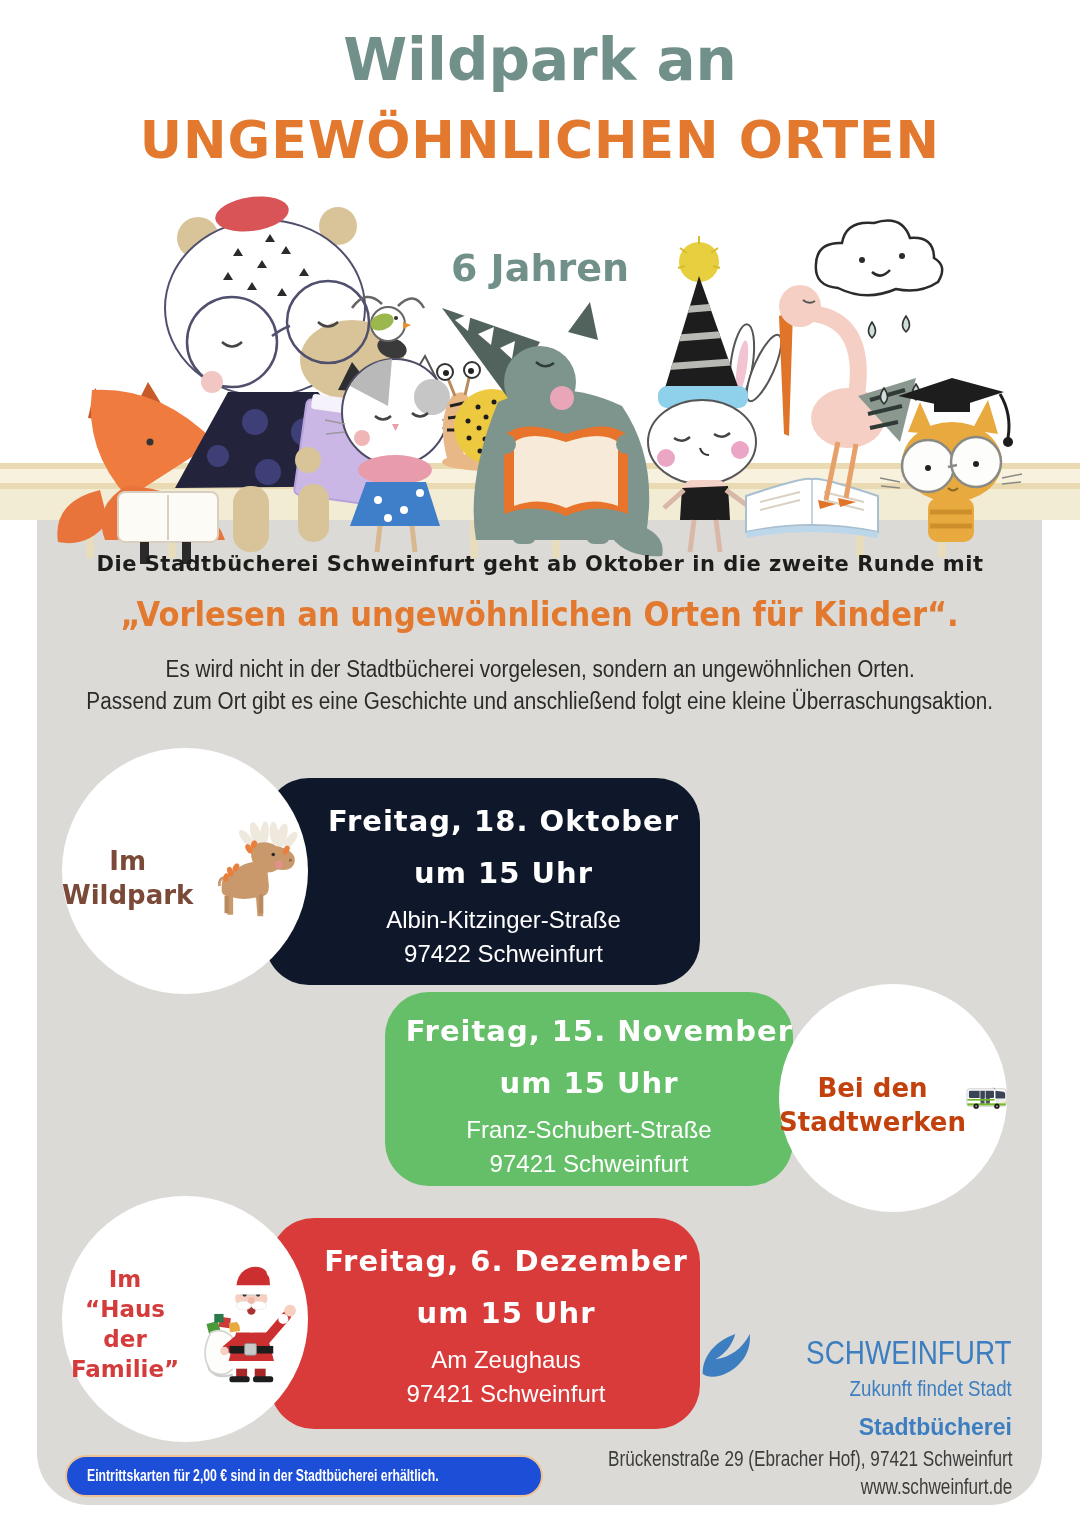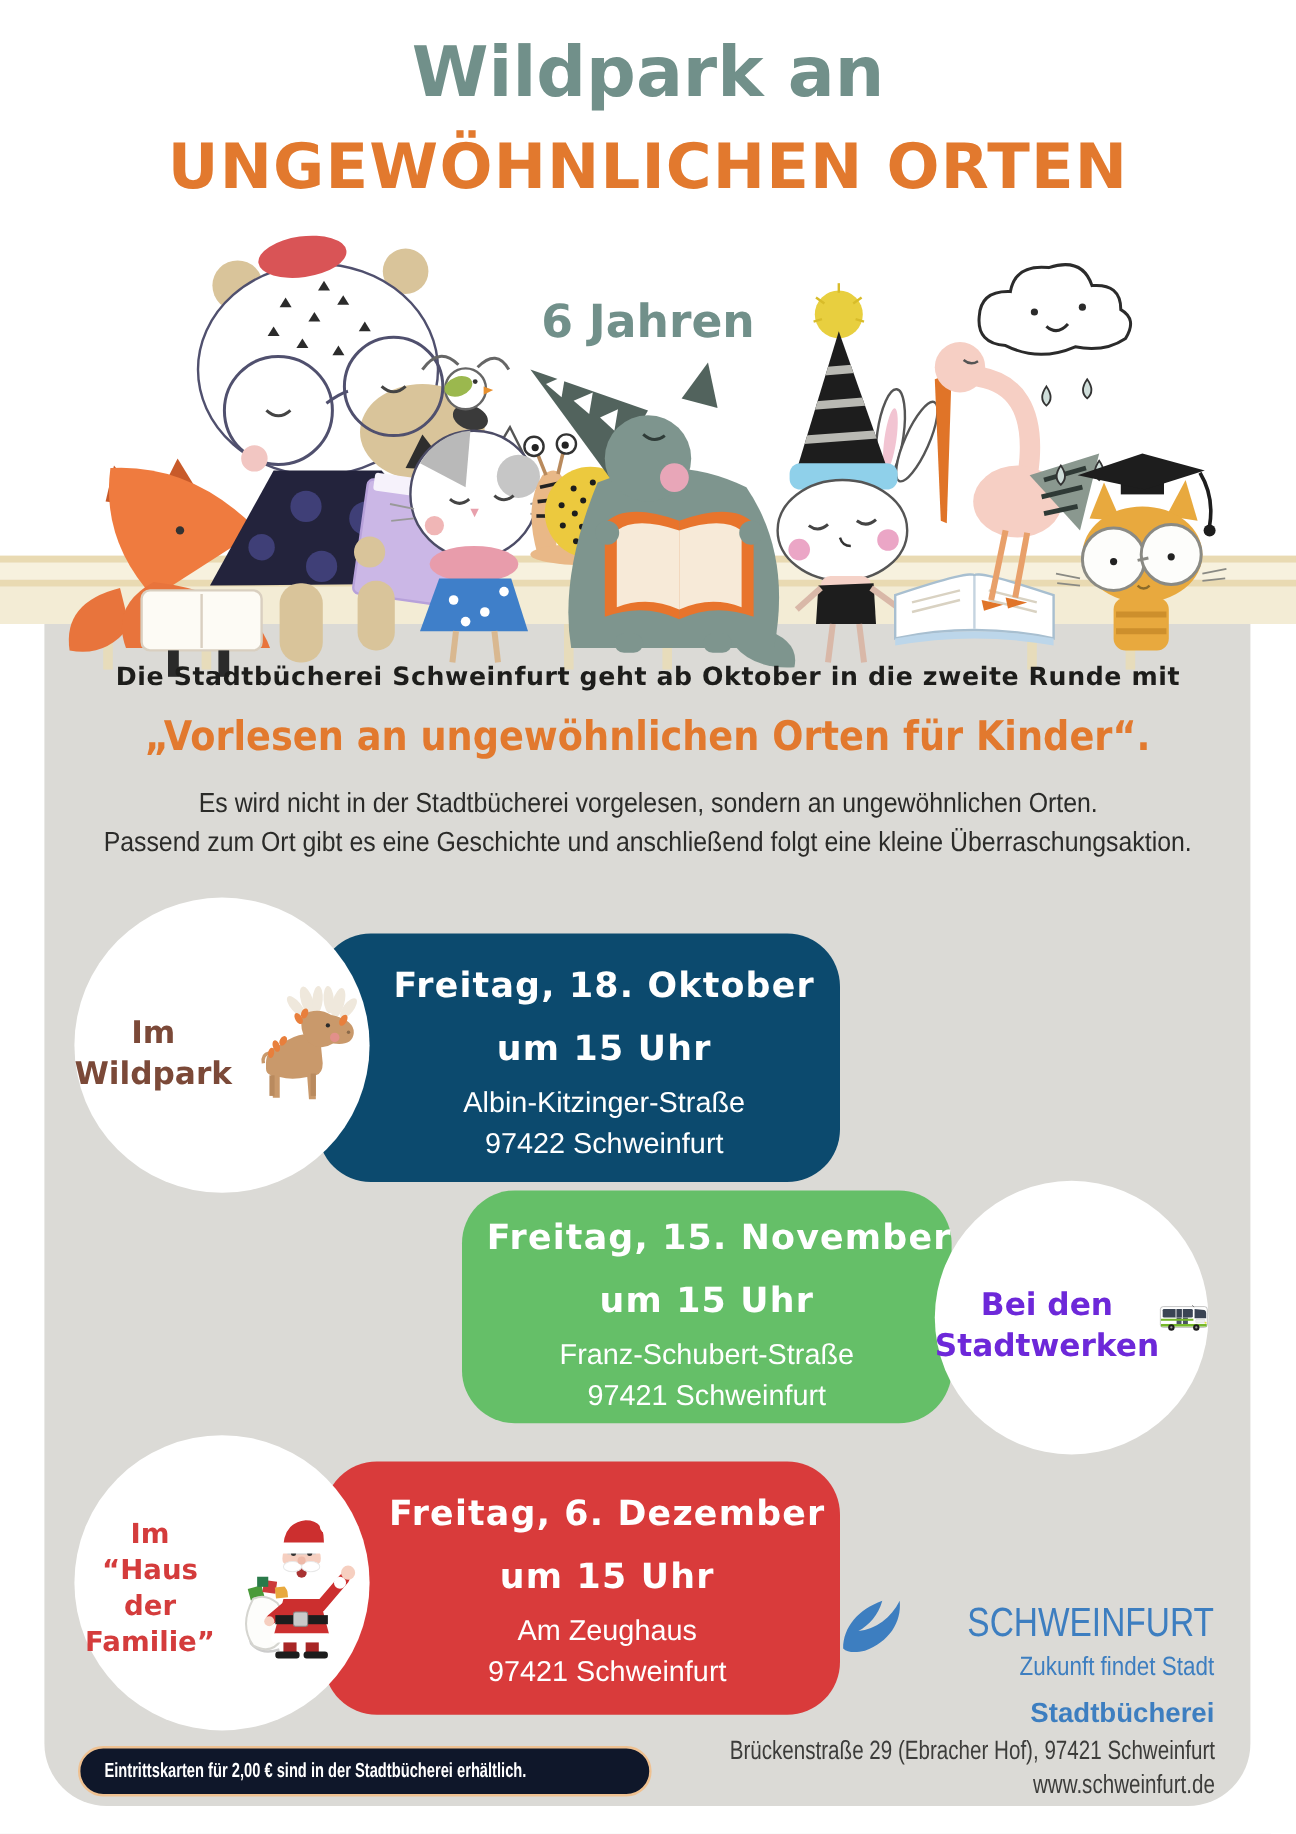--- a/index.html
+++ b/index.html
@@ -26,51 +26,51 @@
   .bodyline{color:#2b2b29;font-size:23px;font-family:"Liberation Sans",sans-serif;}
   .b1{top:656px;} .b2{top:688px;}
   .squishC{display:inline-block;transform:scaleX(.9);transform-origin:center;white-space:nowrap;}
 
   
   .card{position:absolute;border-radius:44px;color:#fff;text-align:center;}
   .card .d{font-size:29px;font-weight:bold;letter-spacing:1px;margin-top:26px;}
   .card .t{font-size:29px;font-weight:bold;letter-spacing:1px;margin-top:18px;}
   .card .s{font-size:24px;margin-top:16px;font-family:"Liberation Sans",sans-serif;}
   .card .c{font-size:24px;margin-top:6px;font-family:"Liberation Sans",sans-serif;}
-  #card1{left:265px;top:778px;width:435px;height:207px;background:#0c4a6e;padding-left:42px;box-sizing:border-box;}
+  #card1{left:265px;top:778px;width:435px;height:207px;background:#0f172a;padding-left:42px;box-sizing:border-box;}
   #card2{left:385px;top:992px;width:408px;height:194px;background:#65bf68;}
   #card2 .d{margin-top:22px;text-align:right;}
   #card3{left:270px;top:1218px;width:430px;height:211px;background:#d93b3b;padding-left:42px;box-sizing:border-box;}
 
   .circle{position:absolute;background:#fff;border-radius:50%;display:flex;flex-direction:row;
           align-items:center;}
   #circ1{left:62px;top:748px;width:246px;height:246px;}
   #circ2{left:779px;top:984px;width:228px;height:228px;}
   #circ3{left:62px;top:1196px;width:246px;height:246px;}
   .circ-label{text-align:center;font-weight:bold;margin-top:16px;line-height:1.3;}
   #circ1 .circ-label{color:#7b4938;font-size:26px;}
-  #circ2 .circ-label{color:#6d28d9;font-size:26px;}
+  #circ2 .circ-label{color:#c2410c;font-size:26px;}
   #circ3 .circ-label{color:#d43c3c;font-size:23px;margin-top:12px;}
 
   
   .logo-row{position:absolute;right:68px;top:1324px;display:flex;align-items:center;gap:4px;}
   .logo-text{color:#3d7ec0;font-size:34px;font-family:"Liberation Sans",sans-serif;
              display:inline-block;transform:scaleX(.82);transform-origin:right center;white-space:nowrap;}
   .tagline{position:absolute;right:68px;top:1376px;color:#3d7ec0;font-size:22px;
            font-family:"Liberation Sans",sans-serif;}
   .tagline span{display:inline-block;transform:scaleX(.85);transform-origin:right center;white-space:nowrap;}
   .dept{position:absolute;right:68px;top:1414px;color:#3d7ec0;font-size:23px;font-weight:bold;
         font-family:"Liberation Sans",sans-serif;}
   .addr{position:absolute;right:68px;top:1446px;color:#3c3c3a;font-size:22px;
         font-family:"Liberation Sans",sans-serif;}
   .addr span,.web span{display:inline-block;transform:scaleX(.78);transform-origin:right center;white-space:nowrap;}
   .web{position:absolute;right:68px;top:1474px;color:#3c3c3a;font-size:22px;
        font-family:"Liberation Sans",sans-serif;}
 
-  .badge{position:absolute;left:65px;top:1455px;width:478px;height:42px;background:#0f172a;
+  .badge{position:absolute;left:65px;top:1455px;width:478px;height:42px;background:#1d4ed8;
          border:2px solid #efc191;border-radius:24px;box-sizing:border-box;}
   .badge-text{position:absolute;left:20px;top:50%;transform:translateY(-50%) scaleX(.72);
               transform-origin:left center;white-space:nowrap;color:#fff;font-weight:bold;
               font-size:17px;font-family:"Liberation Sans",sans-serif;}
 </style>
 </head>
 <body>
 
 <div class="poster">
 

